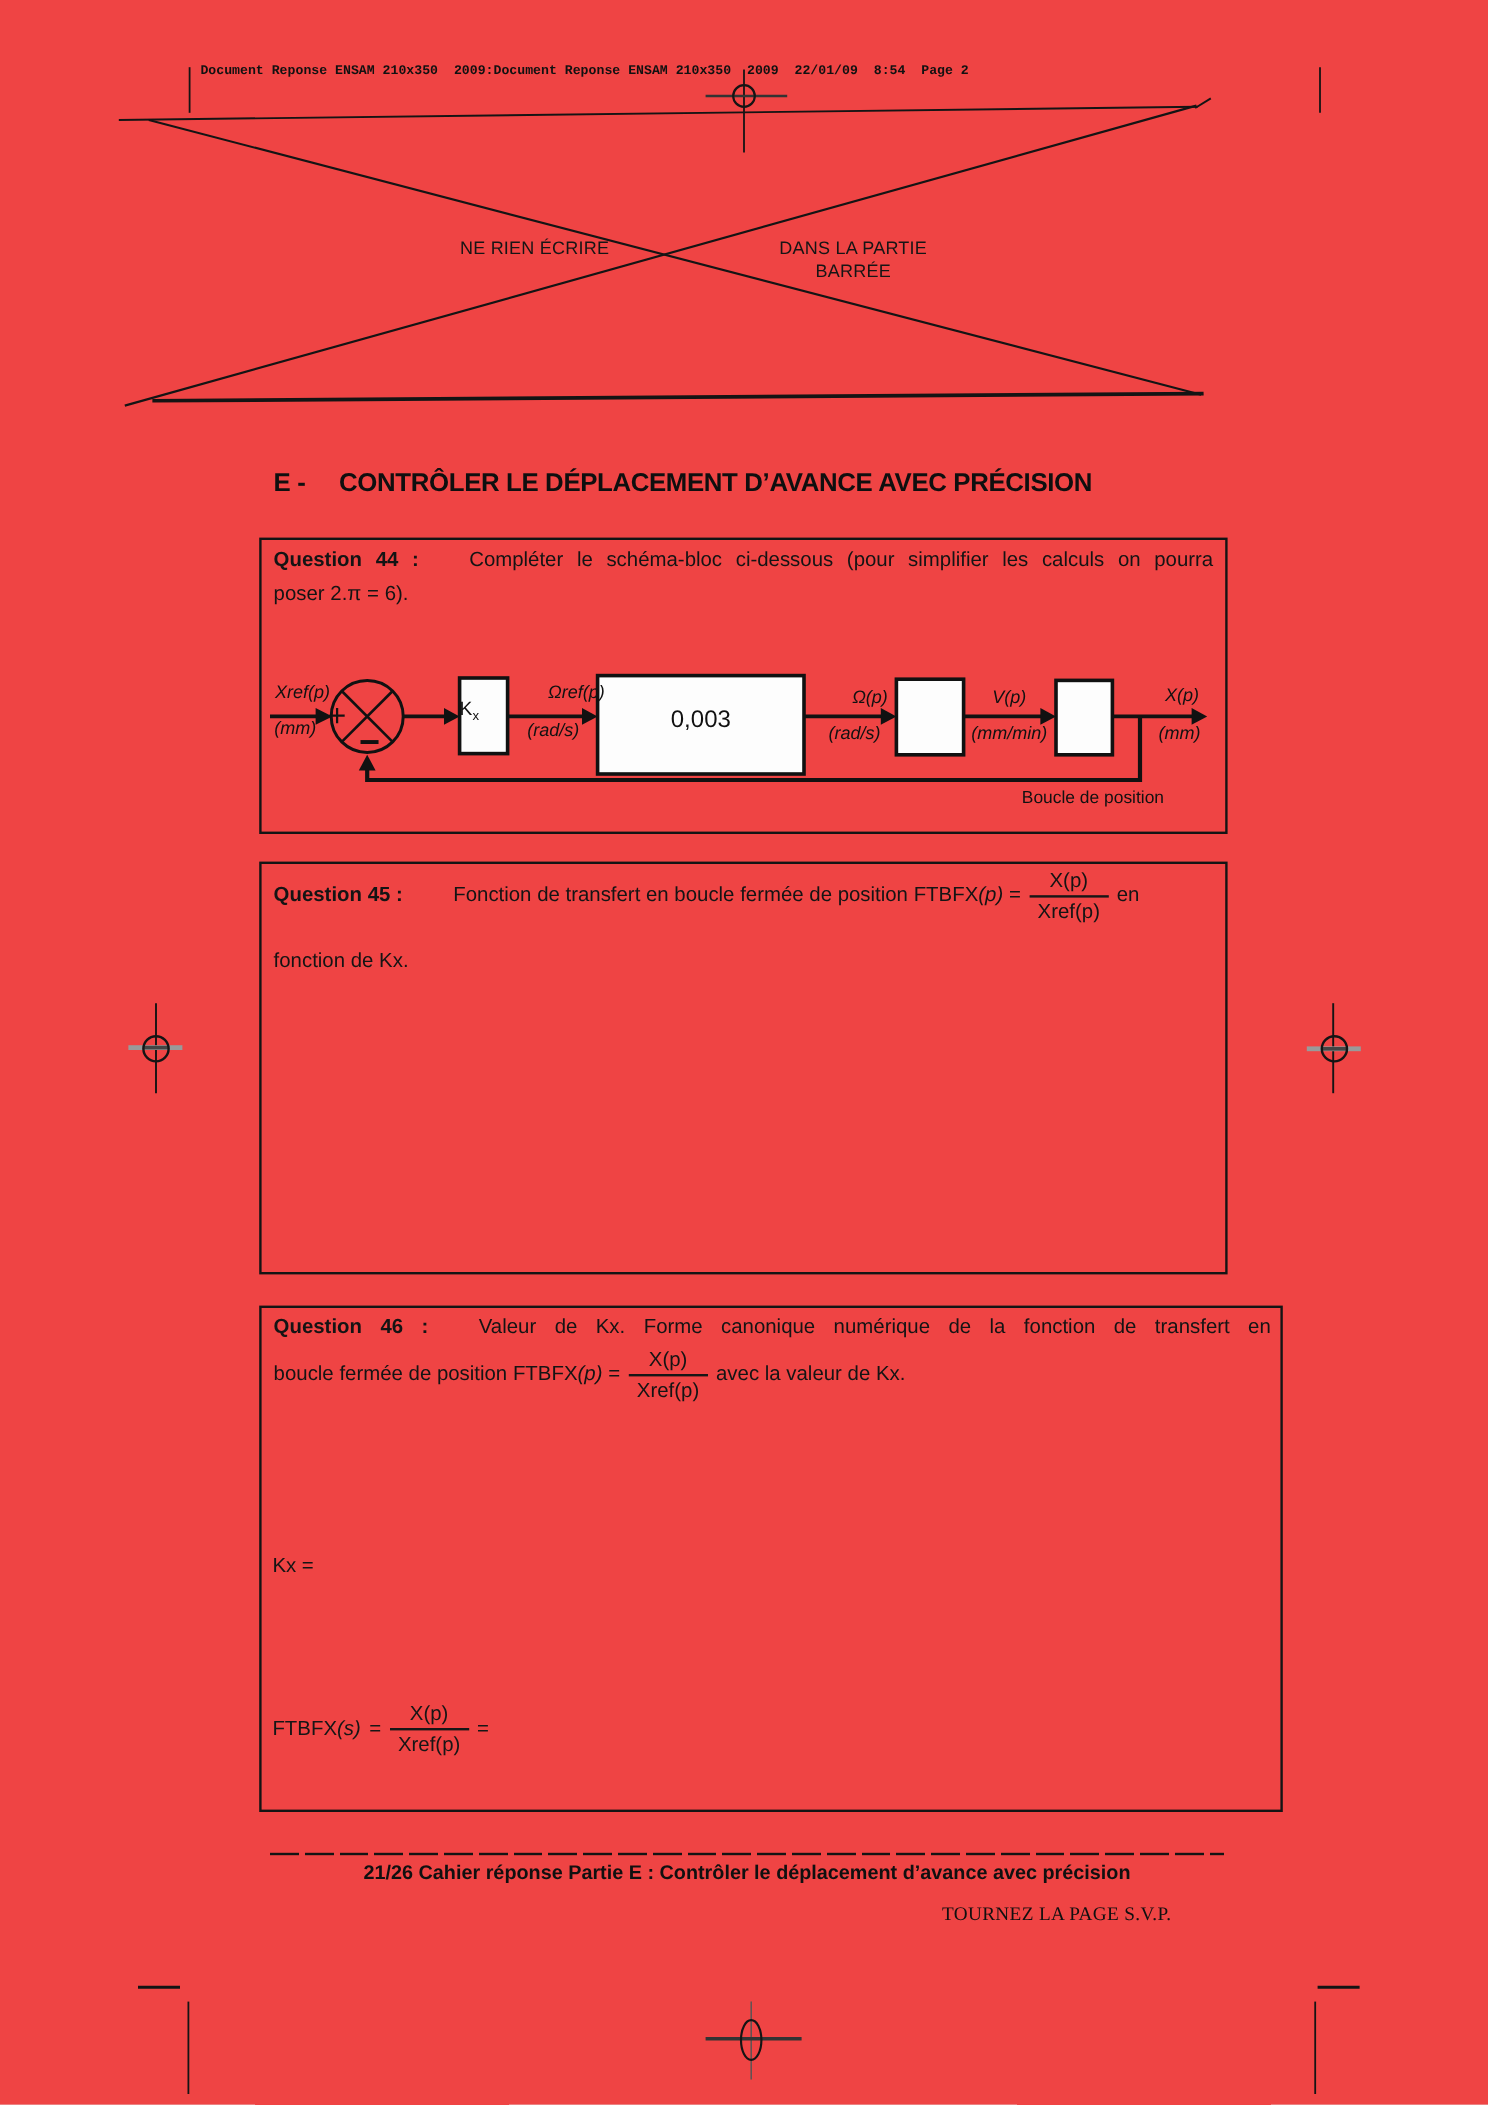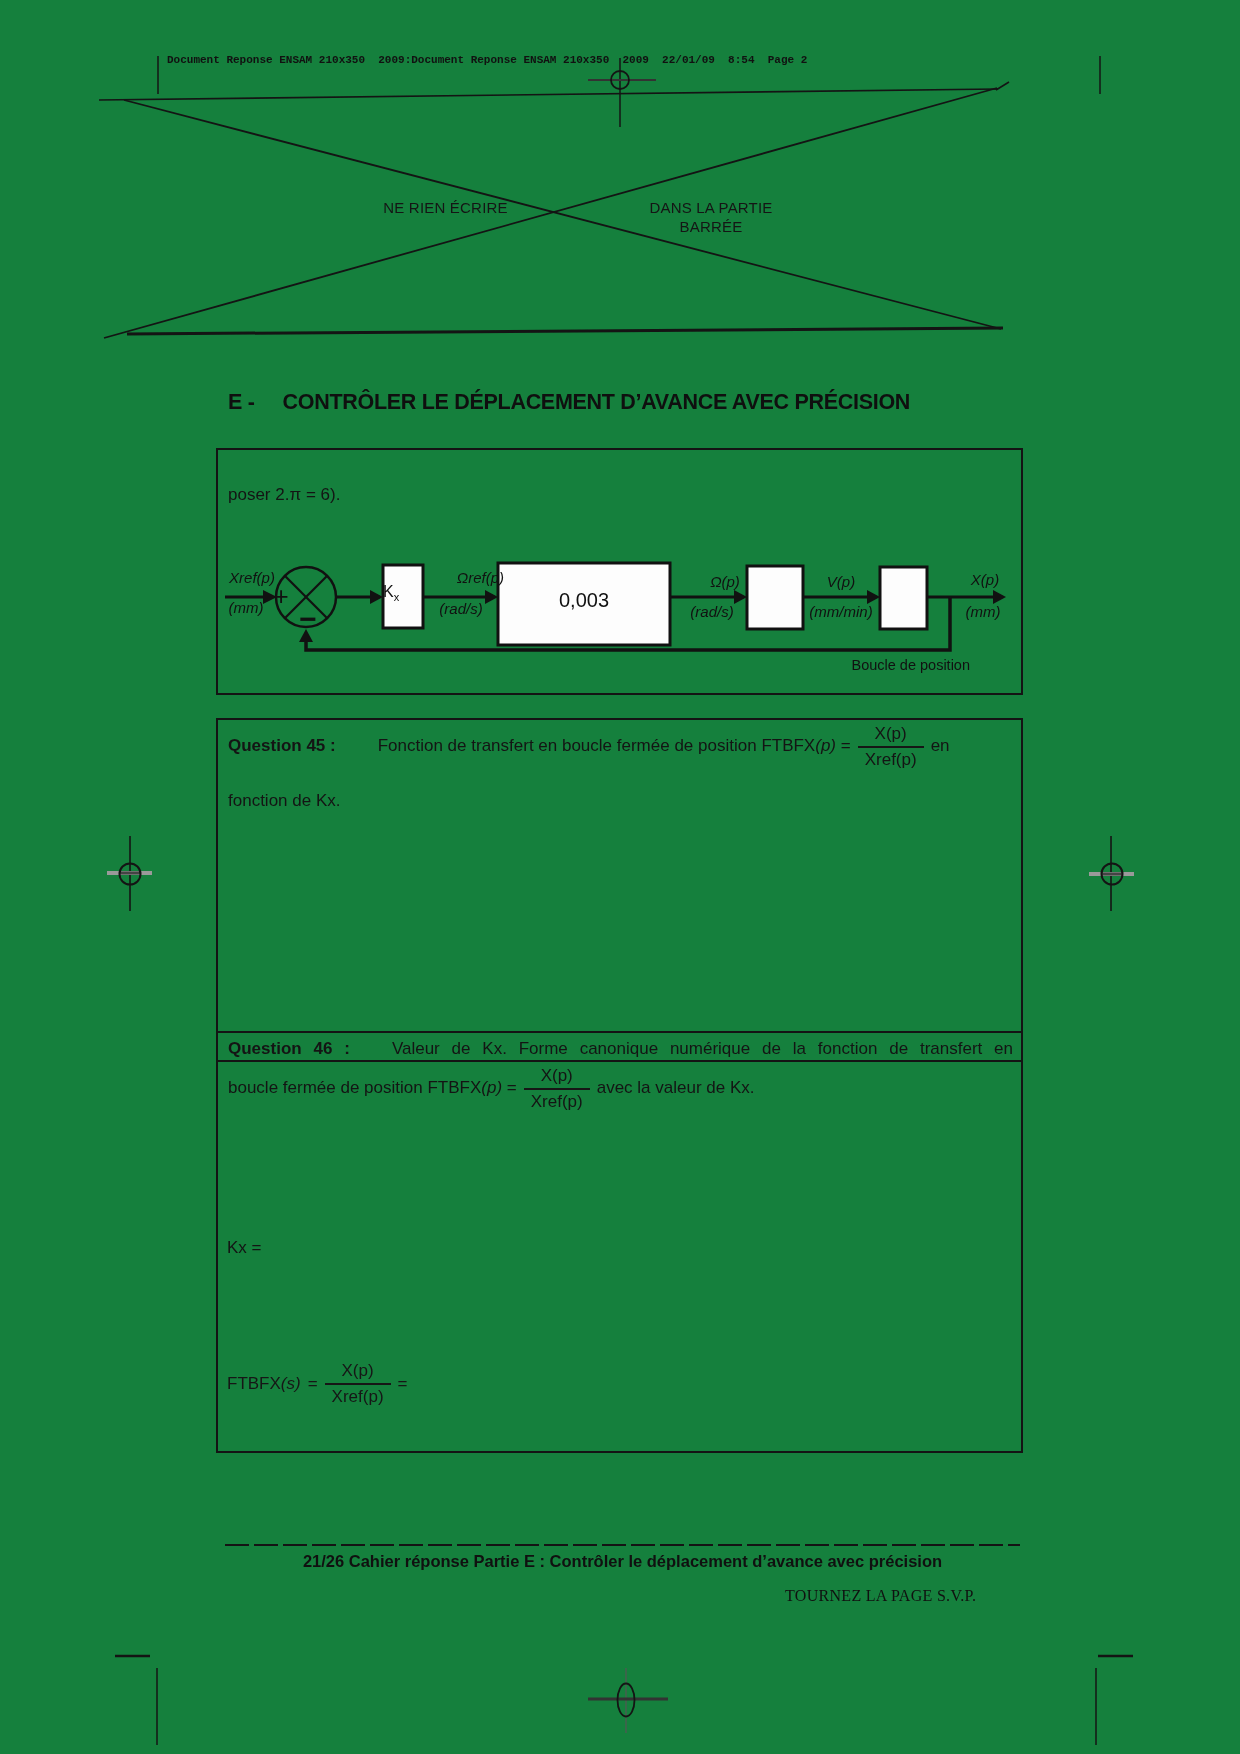--- a/index.html
+++ b/index.html
@@ -1,16 +1,16 @@
 <!DOCTYPE html>
 <html><head>
 <meta charset="utf-8">
 <style>
   html,body{margin:0;padding:0;background:#e8e8e8;}
-  .page{position:relative;width:1240px;height:1754px;background:#15803d;margin:0 auto;
+  .page{position:relative;width:1240px;height:1754px;background:#ef4444;margin:0 auto;
         font-family:"Liberation Sans",sans-serif;color:#161616;overflow:hidden;line-height:1.25;}
   .abs{position:absolute;}
   svg{display:block;}
   
   .imposition{font-family:"Liberation Mono",monospace;font-size:11px;font-weight:600;white-space:pre;color:#111;}
   
   .barred-label{font-size:15px;color:#151515;text-align:center;letter-spacing:.2px;}
   
   .section-title{display:flex;gap:28px;font-weight:bold;font-size:21.5px;letter-spacing:-0.3px;color:#0f0f0f;}
   
@@ -81,20 +81,23 @@
 
   <div class="abs barred-label" style="left:383px;top:199px;width:125px;">NE RIEN ÉCRIRE</div>
   <div class="abs barred-label" style="left:630px;top:199px;width:162px;">DANS LA PARTIE BARRÉE</div>
 
   <div class="abs section-title" style="left:228px;top:389px;">
     <span>E -</span>
     <span>CONTRÔLER LE DÉPLACEMENT D’AVANCE AVEC PRÉCISION</span>
   </div>
 
   <div class="qbox" style="left:216px;top:448px;width:803px;height:243px;">
+    <div class="abs qtext just" style="left:10px;top:6px;right:10px;">
+      <span class="qlabel">Question 44 :</span><span class="qtab"></span><span>Compléter le schéma-bloc ci-dessous (pour simplifier les calculs on pourra</span>
+    </div>
     <div class="abs qtext" style="left:10px;top:34px;">poser 2.π = 6).</div>
 
     <svg class="abs" style="left:0;top:0;" width="803" height="243" viewBox="0 0 803 243">
 
       <line x1="7" y1="147" x2="46" y2="147" stroke="#111" stroke-width="3.2"></line>
       <polygon points="59,147 45,140 45,154" fill="#111"></polygon>
 
       <circle cx="88" cy="147" r="30" fill="none" stroke="#111" stroke-width="2.5"></circle>
       <line x1="66.8" y1="125.8" x2="109.2" y2="168.2" stroke="#111" stroke-width="2.2"></line>
       <line x1="66.8" y1="168.2" x2="109.2" y2="125.8" stroke="#111" stroke-width="2.2"></line>
@@ -142,21 +145,21 @@
   <div class="qbox" style="left:216px;top:718px;width:803px;height:340px;">
     <div class="abs qtext" style="left:10px;top:4px;right:6px;">
       <span class="qlabel">Question 45 :</span><span class="qtab"></span><span>Fonction de transfert en boucle fermée de position</span>
       <span>FTBFX</span><span class="f-arg">(p)</span>
       <span>=</span><span class="frac"><span class="num">X(p)</span><span class="den">Xref(p)</span></span><span>en</span>
     </div>
     <div class="abs qtext" style="left:10px;top:70px;">fonction de Kx.</div>
     <div class="abs" style="left:10px;top:100px;right:10px;bottom:10px;"></div>
   </div>
 
-  <div class="qbox" style="left:216px;top:1031px;width:803px;height:418px;">
+  <div class="qbox" style="left:216px;top:1088px;width:803px;height:418px;padding-left:46px;">
     <div class="abs qtext just" style="left:10px;top:5px;right:8px;">
       <span class="qlabel">Question 46 :</span><span class="qtab"></span><span>Valeur de Kx. Forme canonique numérique de la fonction de transfert en</span>
     </div>
     <div class="abs qtext" style="left:10px;top:33px;right:8px;">
       <span>boucle fermée de position</span>
       <span>FTBFX</span><span class="f-arg">(p)</span>
       <span>=</span><span class="frac"><span class="num">X(p)</span><span class="den">Xref(p)</span></span><span>avec la valeur de Kx.</span>
     </div>
     <div class="abs qtext" style="left:9px;top:204px;">Kx =</div>
     <div class="abs formula-row" style="left:9px;top:328px;">

